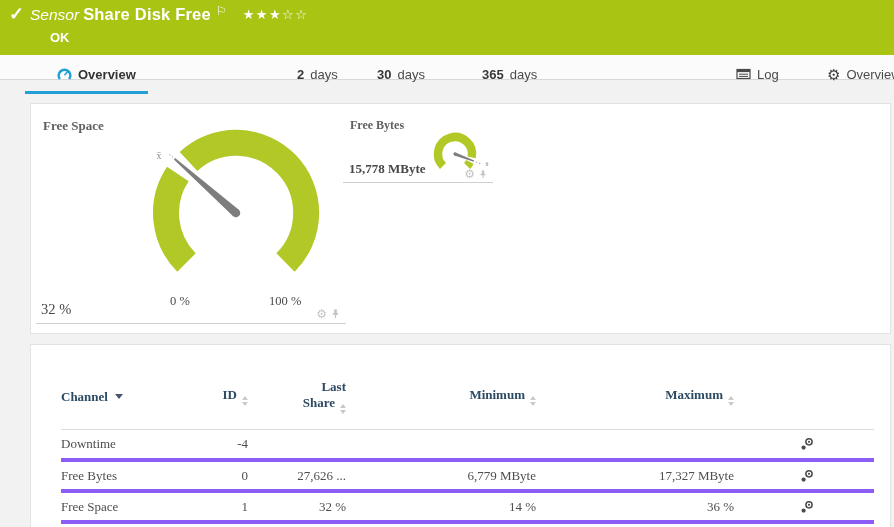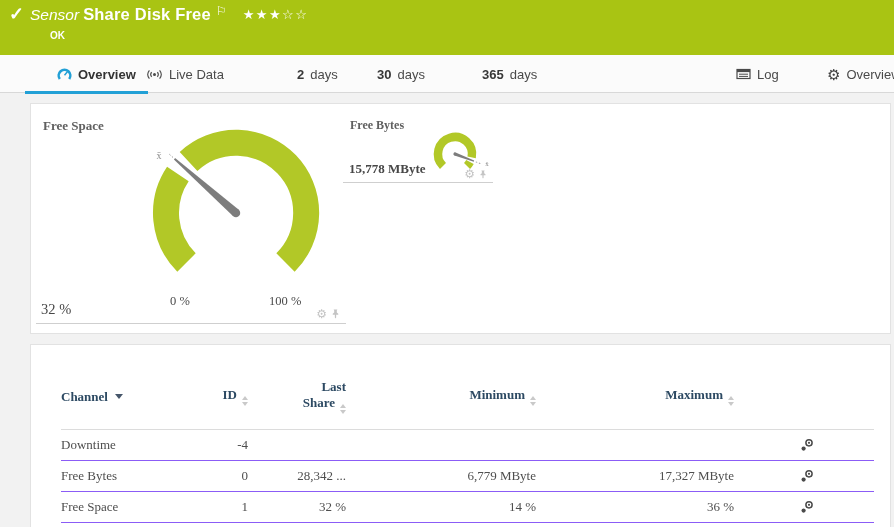--- a/index.html
+++ b/index.html
@@ -7,24 +7,24 @@
   .screen { position:relative; width:894px; height:527px; background:#f2f2f2; overflow:hidden; }
 
   
   .sensor-header { position:absolute; left:0; top:0; width:894px; height:55px; background:#a9c413; }
   .hdr-check { position:absolute; left:9px; top:3px; color:#fff; font-size:18px; font-weight:bold; }
   .hdr-line1 { position:absolute; left:30px; top:5px; display:flex; align-items:baseline; color:#fff; }
   .hdr-type  { font-style:italic; font-size:15.5px; margin-right:4px; }
   .hdr-title { font-size:16.5px; font-weight:bold; letter-spacing:.2px; }
   .hdr-flag  { font-size:12px; margin-left:5px; position:relative; top:-5px; cursor:pointer; }
   .hdr-stars { margin-left:16px; font-size:13px; letter-spacing:1.5px; cursor:pointer; position:relative; top:-1px; }
-  .hdr-status{ position:absolute; left:50px; top:30px; color:#fff; font-size:10px; font-weight:bold; }
-
-  
-  .tab-bar { position:absolute; left:0; top:55px; width:894px; height:38px; background:#fbfbfb; border-bottom:1px solid #d8d8d8; }
+  .hdr-status{ position:absolute; left:50px; top:30px; color:#fff; font-size:13px; font-weight:bold; }
+
+  
+  .tab-bar { position:absolute; left:0; top:55px; width:894px; height:25px; background:#fbfbfb; border-bottom:1px solid #d8d8d8; }
   .tab { position:absolute; top:0; height:38px; display:flex; align-items:center; gap:6px; font-size:13px; color:#4a4a4a; cursor:pointer; white-space:nowrap; }
   .tab .tnum { font-weight:bold; color:#383838; }
   .tab.active { color:#333; font-weight:bold; }
   .tab-underline { position:absolute; left:25px; top:36px; width:123px; height:3px; background:#22a0d6; }
   .ticon { display:inline-flex; align-items:center; }
   .gear-glyph { font-size:15px; color:#3f3f3f; line-height:1; }
 
   
   .panel { position:absolute; background:#fff; border:1px solid #e2e2e2;font-family:Liberation Serif, serif; }
   .panel-gauges { left:30px; top:103px; width:861px; height:231px; }
@@ -46,21 +46,21 @@
   .w-freebytes .wicons { right:6px; bottom:2px; }
   .wicons .g { font-size:12px; line-height:1; cursor:pointer; }
   .wicons svg { cursor:pointer; }
   #gauge-big   { position:absolute; left:100px; top:9px; }
   #gauge-small { position:absolute; left:82px; top:16px; }
 
   
   .channel-table { position:absolute; left:30px; top:20px; width:813px; border-collapse:collapse; table-layout:fixed; }
   .channel-table th { color:#2d4a63; font-size:13px; font-weight:bold; vertical-align:middle; }
   .channel-table thead tr { height:64px; border-bottom:1px solid #dcdcdc; }
-  .channel-table tbody tr { height:31px; border-bottom:1px solid #8b5cf6; }
+  .channel-table tbody tr { height:31px; border-bottom:4px solid #8b5cf6; }
   .channel-table td { font-size:13px; color:#4e4e4e; vertical-align:middle; }
   .col-num, .th-num { text-align:right; }
   .th-channel { text-align:left; cursor:pointer; }
   .th-num { cursor:pointer; }
   .sort { display:inline-flex; flex-direction:column; gap:2px; margin-left:5px; vertical-align:-1px; }
   .sort i { display:block; width:0; height:0; border-left:3.5px solid transparent; border-right:3.5px solid transparent; }
   .sort .up   { border-bottom:4px solid #c9c9c9; }
   .sort .down { border-top:4px solid #c9c9c9; }
   .caret-down { display:inline-block; margin-left:7px; width:0; height:0; border-left:4px solid transparent; border-right:4px solid transparent; border-top:5px solid #46566a; vertical-align:2px; }
   .cell-action svg { display:block; margin-left:auto; margin-right:60px; }
@@ -83,34 +83,20 @@
 
   <div class="tab-bar">
     <div class="tab active" style="left:57px">
       <span class="ticon">
         <svg width="15" height="14" viewBox="0 0 15 14">
             <path d="M2.8 12 A 5.8 5.8 0 1 1 12.2 12" fill="none" stroke="#22a0d6" stroke-width="2.6"></path>
             <line x1="7.5" y1="8.2" x2="11" y2="4" stroke="#22a0d6" stroke-width="1.5"></line>
           </svg>
       </span>
       <span>Overview</span>
-    </div>
-    <div class="tab" style="left:146px">
-      <span class="ticon">
-        <svg width="17" height="13" viewBox="0 0 17 13">
-            <g fill="none" stroke="#4a4a4a" stroke-width="1.1">
-              <path d="M5.6 4.2a3.6 3.6 0 0 0 0 4.6"></path>
-              <path d="M3.4 2.4a6.4 6.4 0 0 0 0 8.2"></path>
-              <path d="M11.4 4.2a3.6 3.6 0 0 1 0 4.6"></path>
-              <path d="M13.6 2.4a6.4 6.4 0 0 1 0 8.2"></path>
-            </g>
-            <circle cx="8.5" cy="6.5" r="1.5" fill="#4a4a4a"></circle>
-          </svg>
-      </span>
-      <span>Live Data</span>
     </div>
     <div class="tab" style="left:297px">
       <span class="tnum">2</span>
       <span>days</span>
     </div>
     <div class="tab" style="left:377px">
       <span class="tnum">30</span>
       <span>days</span>
     </div>
     <div class="tab" style="left:482px">
@@ -237,21 +223,21 @@
               <svg width="14" height="14" viewBox="0 0 14 14">
                 <circle cx="9" cy="4.8" r="3.1" fill="none" stroke="#4a4a4a" stroke-width="1.5"></circle>
                 <circle cx="9" cy="4.8" r="1.1" fill="#4a4a4a"></circle>
                 <circle cx="3.6" cy="10.6" r="2.1" fill="#4a4a4a"></circle>
               </svg>
             </td>
         </tr>
         <tr>
           <td>Free Bytes</td>
           <td class="col-num">0</td>
-          <td class="col-num">28,342 ...</td>
+          <td class="col-num">27,626 ...</td>
           <td class="col-num">6,779 MByte</td>
           <td class="col-num">17,327 MByte</td>
           <td class="cell-action">
               <svg width="14" height="14" viewBox="0 0 14 14">
                 <circle cx="9" cy="4.8" r="3.1" fill="none" stroke="#4a4a4a" stroke-width="1.5"></circle>
                 <circle cx="9" cy="4.8" r="1.1" fill="#4a4a4a"></circle>
                 <circle cx="3.6" cy="10.6" r="2.1" fill="#4a4a4a"></circle>
               </svg>
             </td>
         </tr>

